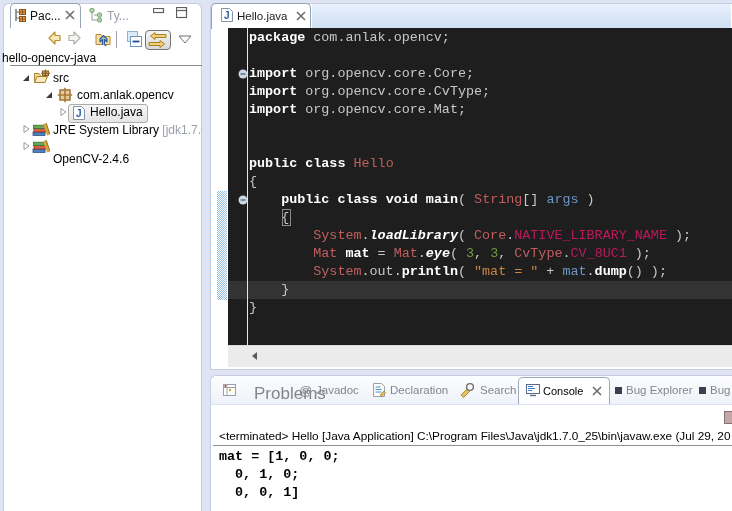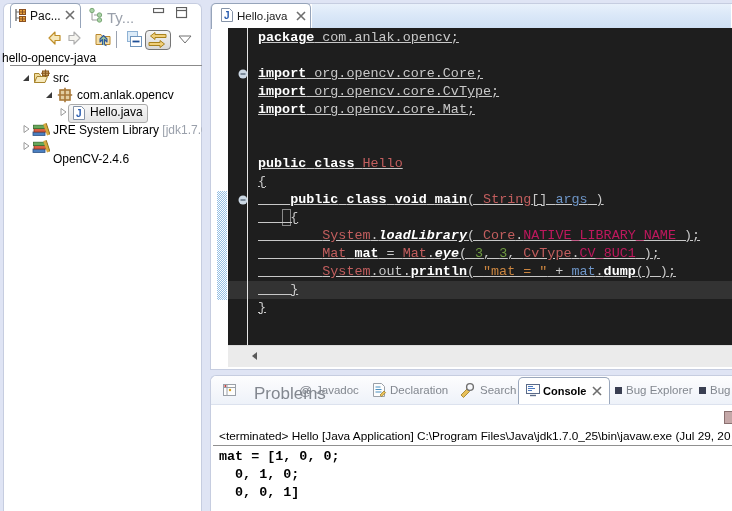--- a/index.html
+++ b/index.html
@@ -38,21 +38,21 @@
 <svg class="ticon" style="left:64px;top:9px;" width="12" height="12">
   <path d="M2 2l8 8M10 2l-8 8" stroke="#6e6e6e" stroke-width="1.6" fill="none"></path>
 </svg>
 
 <svg class="ticon" style="left:88px;top:7px;" width="16" height="16">
   <circle cx="4" cy="3.5" r="2.2" fill="#a9d3a5" stroke="#7ca878"></circle>
   <circle cx="11.5" cy="8" r="2.2" fill="#a9d3a5" stroke="#7ca878"></circle>
   <circle cx="11.5" cy="13" r="2.2" fill="#a9d3a5" stroke="#7ca878"></circle>
   <path d="M4 6v7h5M6 8h3" stroke="#9a9a9a" fill="none"></path>
 </svg>
-<div class="abs" style="left:107px;top:9px;font-size:15px;color:#9aa0ab;">Ty...</div>
+<div class="abs" style="left:107px;top:9px;font-size:12px;color:#9aa0ab;">Ty...</div>
 
 <svg class="ticon" style="left:153px;top:8px;" width="12" height="8">
   <rect x="0.5" y="0.5" width="10" height="4" fill="#fff" stroke="#5f5f5f" stroke-width="1.2"></rect>
 </svg>
 <svg class="ticon" style="left:176px;top:7px;" width="12" height="12">
   <rect x="0.5" y="0.5" width="10" height="10" fill="#fff" stroke="#5f5f5f" stroke-width="1.2"></rect>
   <path d="M0.5 3.5h10" stroke="#5f5f5f" stroke-width="1.2"></path>
 </svg>
 
 <svg class="ticon" style="left:47px;top:30px;" width="16" height="16">
@@ -167,21 +167,21 @@
   <circle cx="5" cy="5" r="4.5" fill="#ccd8e4"></circle>
     <path d="M2.5 5h5" stroke="#5a6a7a" stroke-width="1.4"></path>
 </svg>
 <svg class="ticon" style="left:238px;top:195px;" width="10" height="10">
   <circle cx="5" cy="5" r="4.5" fill="#ccd8e4"></circle>
     <path d="M2.5 5h5" stroke="#5a6a7a" stroke-width="1.4"></path>
 </svg>
 
 <div class="abs" style="left:282px;top:209px;width:9px;height:17px;border:1px solid #8a8a8a;box-sizing:border-box;"></div>
 
-<pre class="code abs" style="left:258px;top:29px;text-decoration:underline;"><span class="k">package</span> com.anlak.opencv;
+<pre class="code abs" style="left:249px;top:29px;"><span class="k">package</span> com.anlak.opencv;
 
 <span class="k">import</span> org.opencv.core.Core;
 <span class="k">import</span> org.opencv.core.CvType;
 <span class="k">import</span> org.opencv.core.Mat;
 
 
 <span class="k">public</span> <span class="k">class</span> <span class="t">Hello</span>
 {
     <span class="k">public</span> <span class="k">class</span> <span class="k">void</span> <span class="m">main</span>( <span class="t">String</span>[] <span class="v">args</span> )
     {
@@ -219,21 +219,21 @@
   <circle cx="11" cy="5" r="3.4" fill="none" stroke="#707070" stroke-width="1.4"></circle>
 </svg>
 <div class="abs" style="left:480px;top:384px;font-size:11.5px;color:#82878f;">Search</div>
 
 <div class="vtab" style="left:518px;top:377px;width:92px;height:27px;border-color:#9aa7bc;"></div>
 <svg class="ticon" style="left:525px;top:383px;" width="16" height="14">
   <rect x="1.5" y="1.5" width="13" height="9" fill="#fdfdfd" stroke="#5a6a88"></rect>
   <path d="M3 3.5h5M3 5.5h7M3 7.5h4" stroke="#4a78c0" stroke-width="1"></path>
   <path d="M5 12.5h6" stroke="#5a6a88" stroke-width="1.4"></path>
 </svg>
-<div class="abs" style="left:543px;top:385px;font-size:11px;color:#000;font-weight:bold;">Console</div>
+<div class="abs" style="left:543px;top:385px;font-size:11px;color:#000;font-weight:normal;">Console</div>
 <svg class="ticon" style="left:591px;top:385px;" width="12" height="12">
   <path d="M2 2l8 8M10 2l-8 8" stroke="#6e6e6e" stroke-width="1.6" fill="none"></path>
 </svg>
 <div class="abs" style="left:615px;top:387px;width:7px;height:7px;background:#3a3f52;"></div>
 <div class="abs" style="left:626px;top:384px;font-size:11.5px;color:#82878f;">Bug Explorer</div>
 <div class="abs" style="left:699px;top:387px;width:7px;height:7px;background:#3a3f52;"></div>
 <div class="abs" style="left:710px;top:384px;font-size:11.5px;color:#82878f;">Bug</div>
 
 <div class="abs" style="left:724px;top:411px;width:12px;height:11px;background:#c4a8a8;border:1px solid #8a7070;"></div>
 

